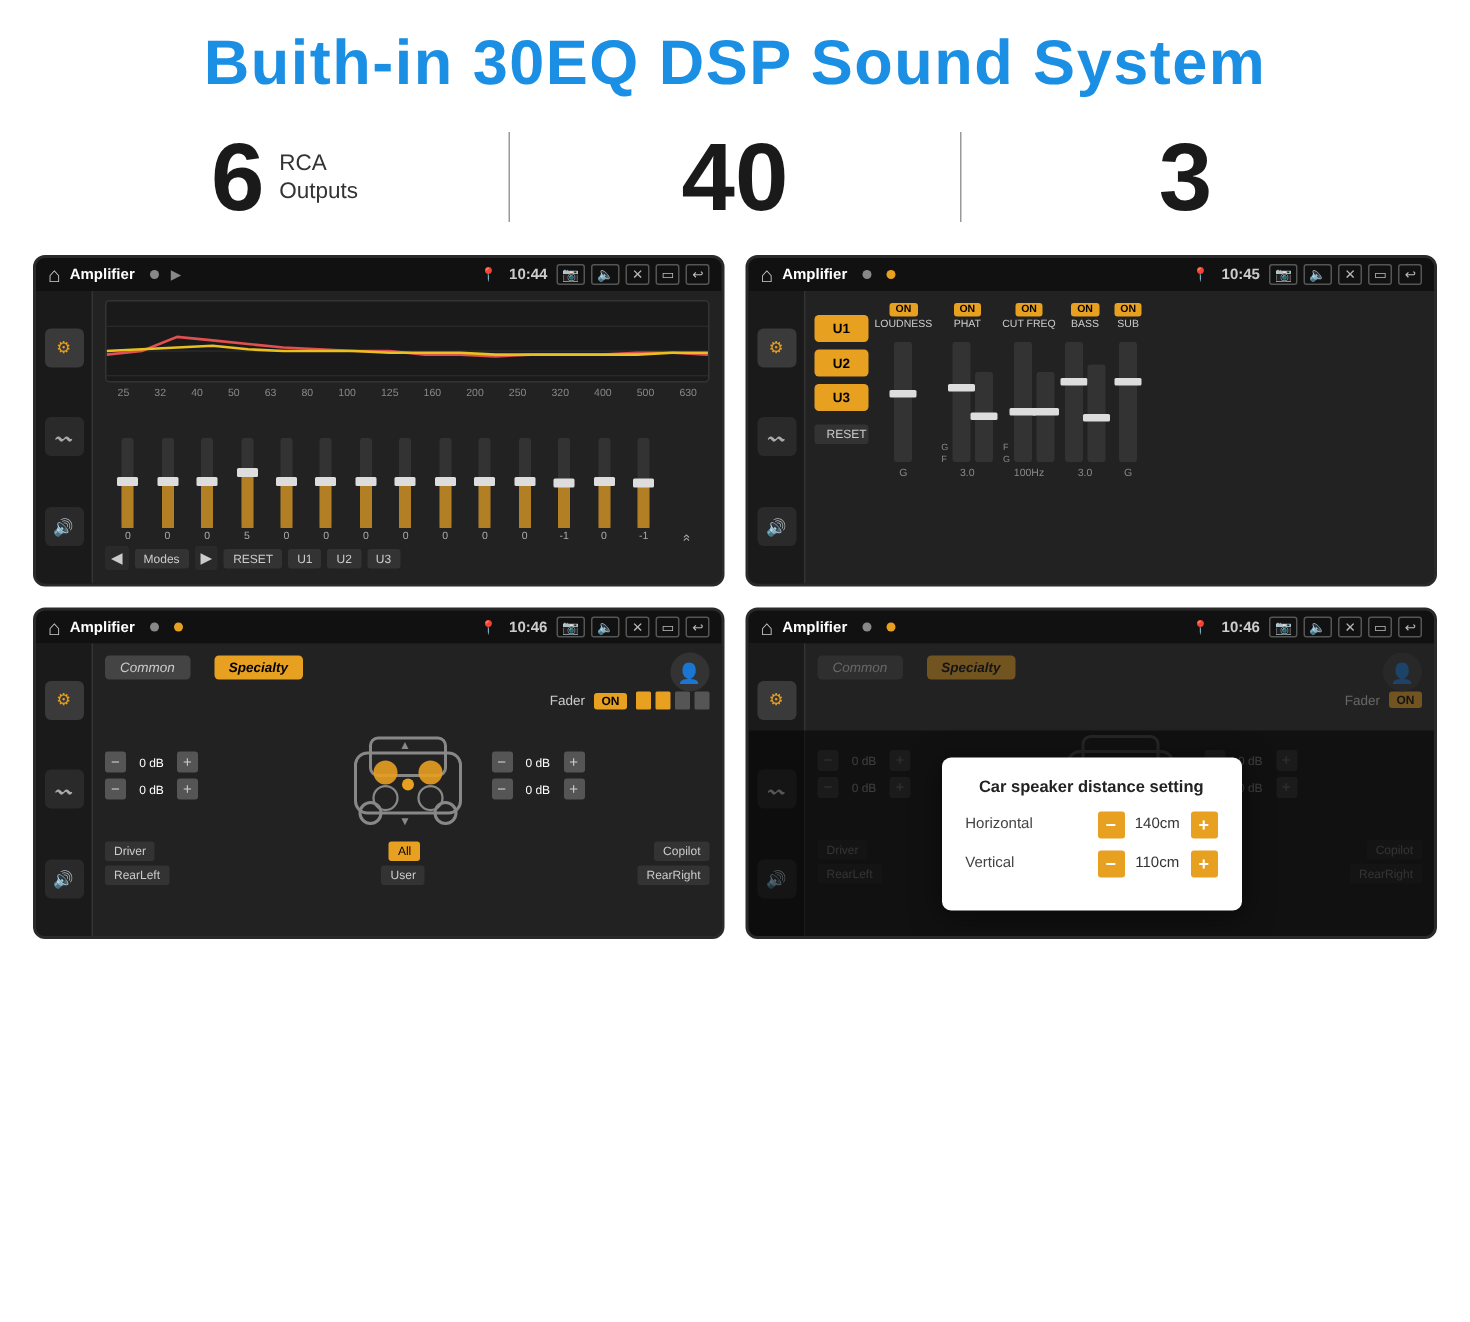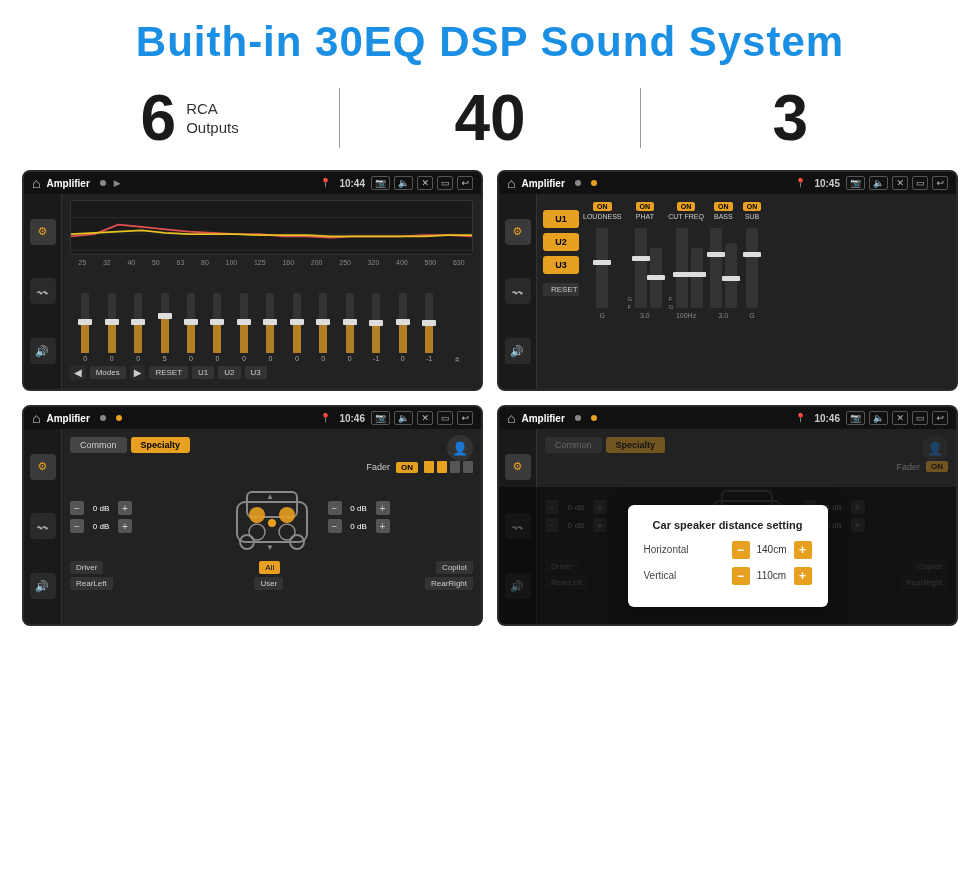--- a/index.html
+++ b/index.html
@@ -294,22 +294,23 @@
       margin-top: 4px;
     }
 
     
     .fader-content {
       flex: 1;
       padding: 6px 8px;
     }
     .fader-tabs {
       display: flex;
-      gap: 4px;
+      gap: 16px;
       margin-bottom: 6px;
+      font-style: italic;
     }
     .fader-tab {
       font-size: 9px;
       padding: 3px 10px;
       border-radius: 3px;
       cursor: pointer;
       background: #444;
       color: #ccc;
     }
     .fader-tab.active {

